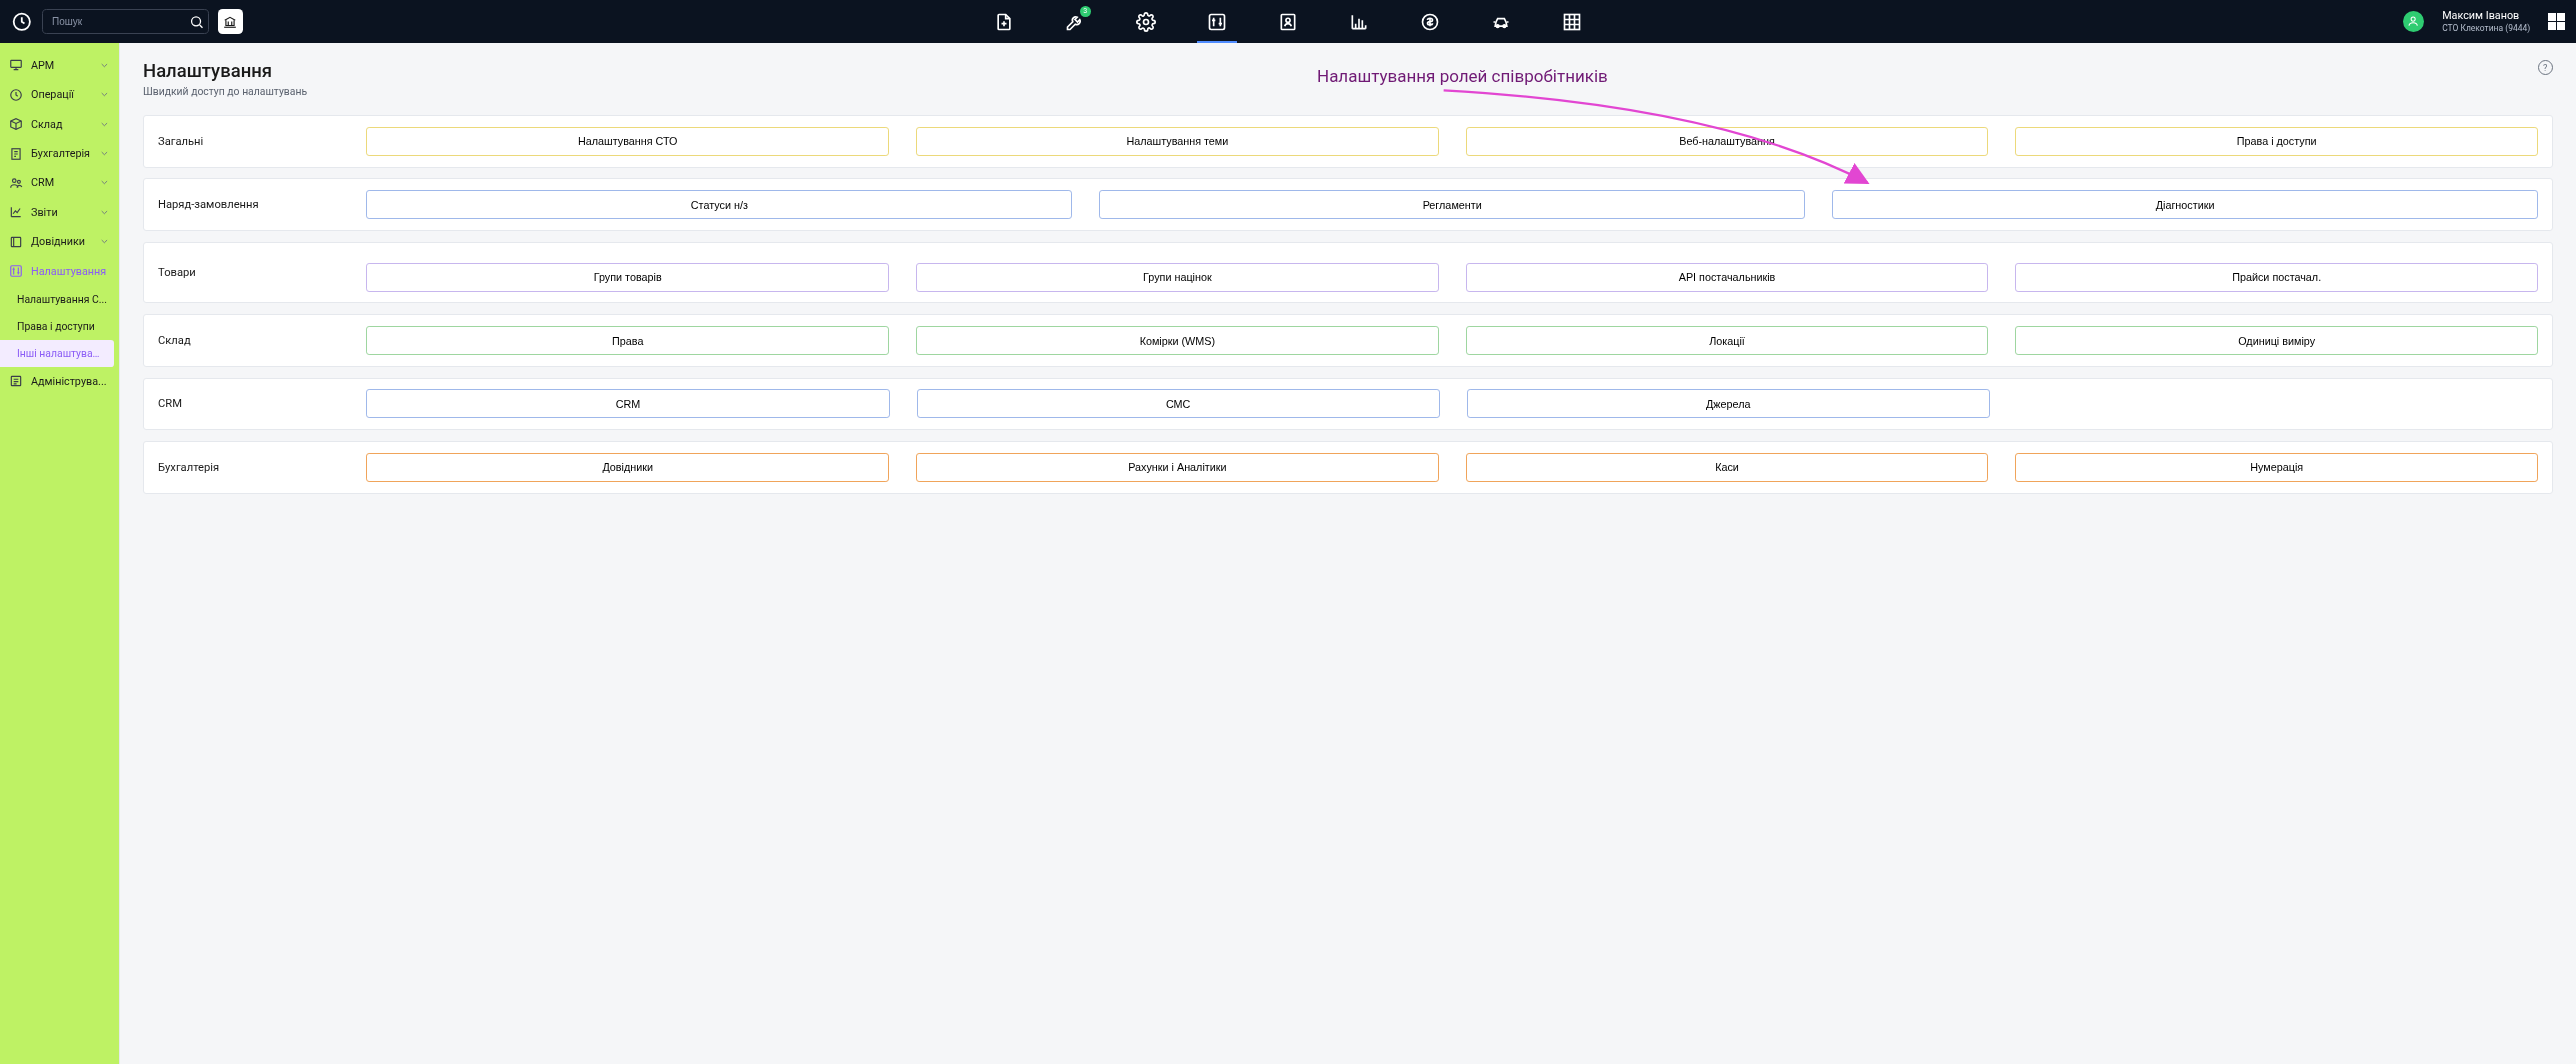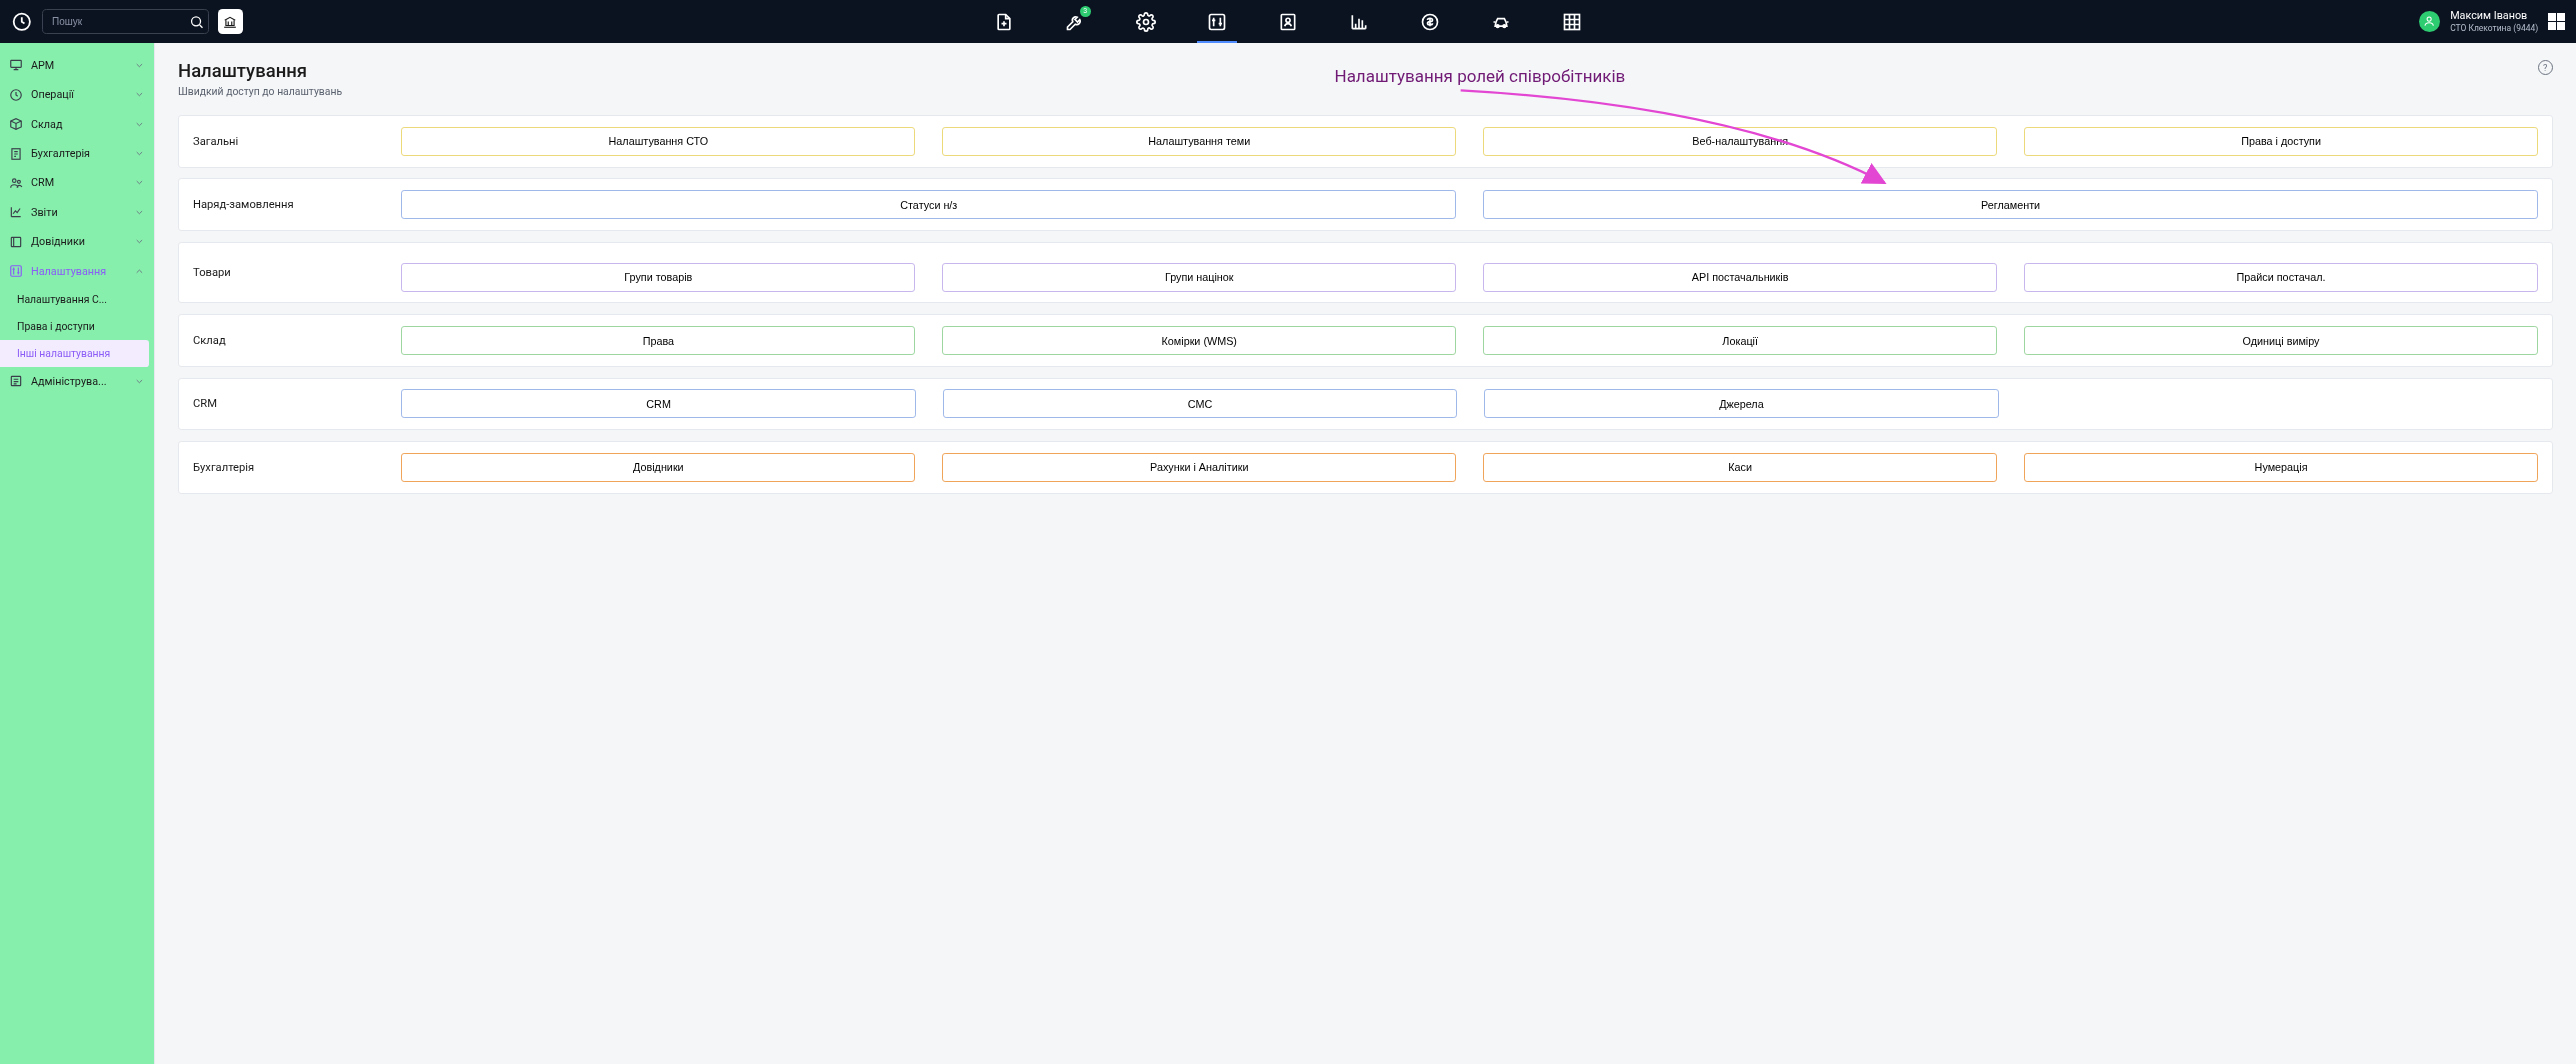--- a/index.html
+++ b/index.html
@@ -60,36 +60,36 @@
   }
   .tb-icon svg { width: 20px; height: 20px; }
   .tb-icon.active::after {
     content:""; position:absolute; bottom:-4.6px; left:-3.1px; right:-3.1px; height:2.3px; background:#4f8cff;
   }
   .tb-badge {
     position:absolute; top:1.5px; right:1.5px; width:10.8px; height:10.8px; border-radius:50%;
     background:#2ecc71; color:#fff; font-size:7px; display:flex; align-items:center; justify-content:center;
   }
   .topbar-right {
-    margin-left:auto; display:flex; align-items:center; gap:10px; color:#fff;
+    margin-left:auto; display:flex; align-items:center; gap:18px; color:#fff;
   }
   .avatar {
     width:21.6px; height:21.6px; border-radius:50%; background:#2ecc71;
     display:flex; align-items:center; justify-content:center;
   }
   .user-block { display:flex; flex-direction:column; align-items:flex-start; line-height:1.2; }
   .user-name { font-size:10.8px; }
   .user-org { font-size:8.5px; color:#b6bfce; }
   .apps-icon { width:17px; height:17px; display:grid; grid-template-columns:1fr 1fr; grid-template-rows:1fr 1fr; gap:1.5px; cursor:pointer;}
   .apps-icon div { background:#fff; }
 
   
   .layout { display:flex; min-height: calc(100vh - 43px); }
   .sidebar {
-    width: 155px; background:#86efac; border-right:0.8px solid #e5e8ed;
+    width: 120px; background:#bef264; border-right:0.8px solid #e5e8ed;
     padding: 7.7px 0;
   }
   .sb-item {
     display:flex; align-items:center; gap:7.7px;
     padding: 7.7px 9.3px; cursor:pointer; font-size:10.8px; color:#1a1a1a;
     position:relative;
   }
   .sb-item .chev { margin-left:auto; color:#6b7380; }
   .sb-item.active { color:#8b5cf6; }
   .sb-item.active .sb-icon { color:#8b5cf6; }
@@ -378,20 +378,21 @@
             <button class="tile-btn c-yellow">Налаштування теми</button>
             <button class="tile-btn c-yellow">Веб-налаштування</button>
             <button class="tile-btn c-yellow">Права і доступи</button>
           </div>
         </div>
         <div class="section">
           <div class="section-label">Наряд-замовлення</div>
           <div class="btn-row">
             <button class="tile-btn c-blue">Статуси н/з</button>
             <button class="tile-btn c-blue">Регламенти</button>
+            <button class="tile-btn c-blue">Діагностики</button>
           </div>
         </div>
         <div class="section">
           <div class="section-label">Товари</div>
           <div class="btn-row">
             <button class="tile-btn c-purple">Групи товарів</button>
             <button class="tile-btn c-purple">Групи націнок</button>
             <button class="tile-btn c-purple">API постачальників</button>
             <button class="tile-btn c-purple">Прайси постачал.</button>
           </div>

